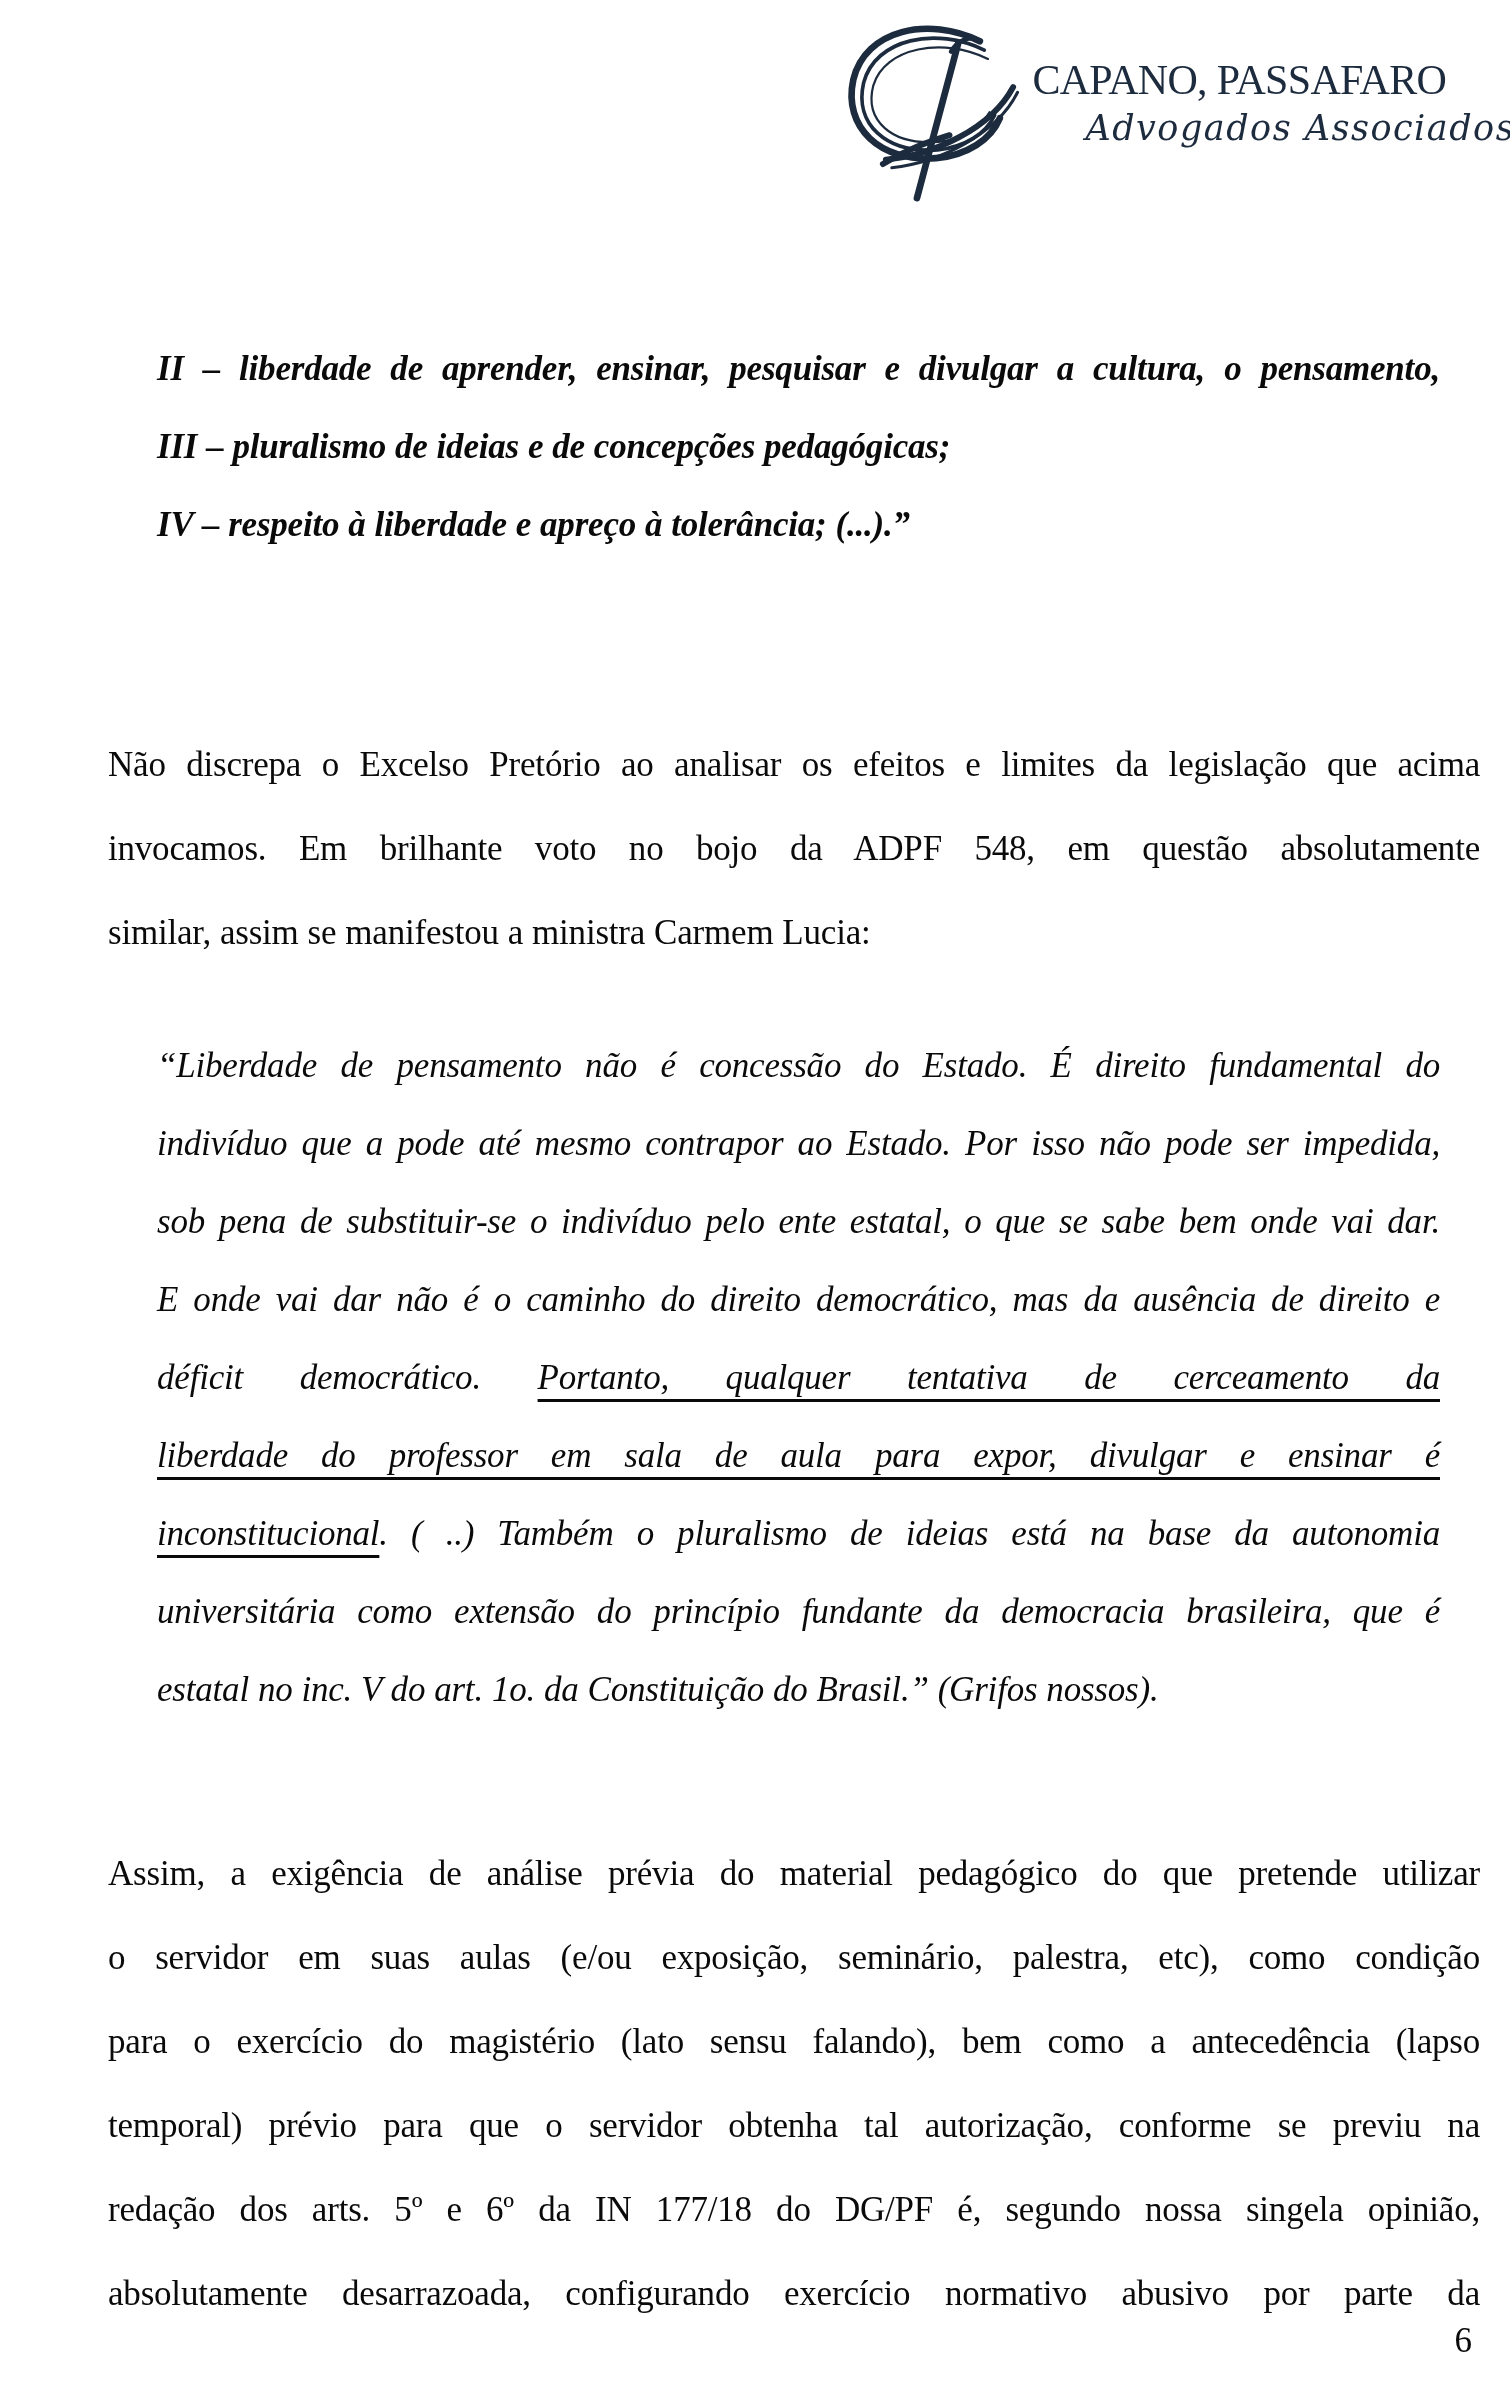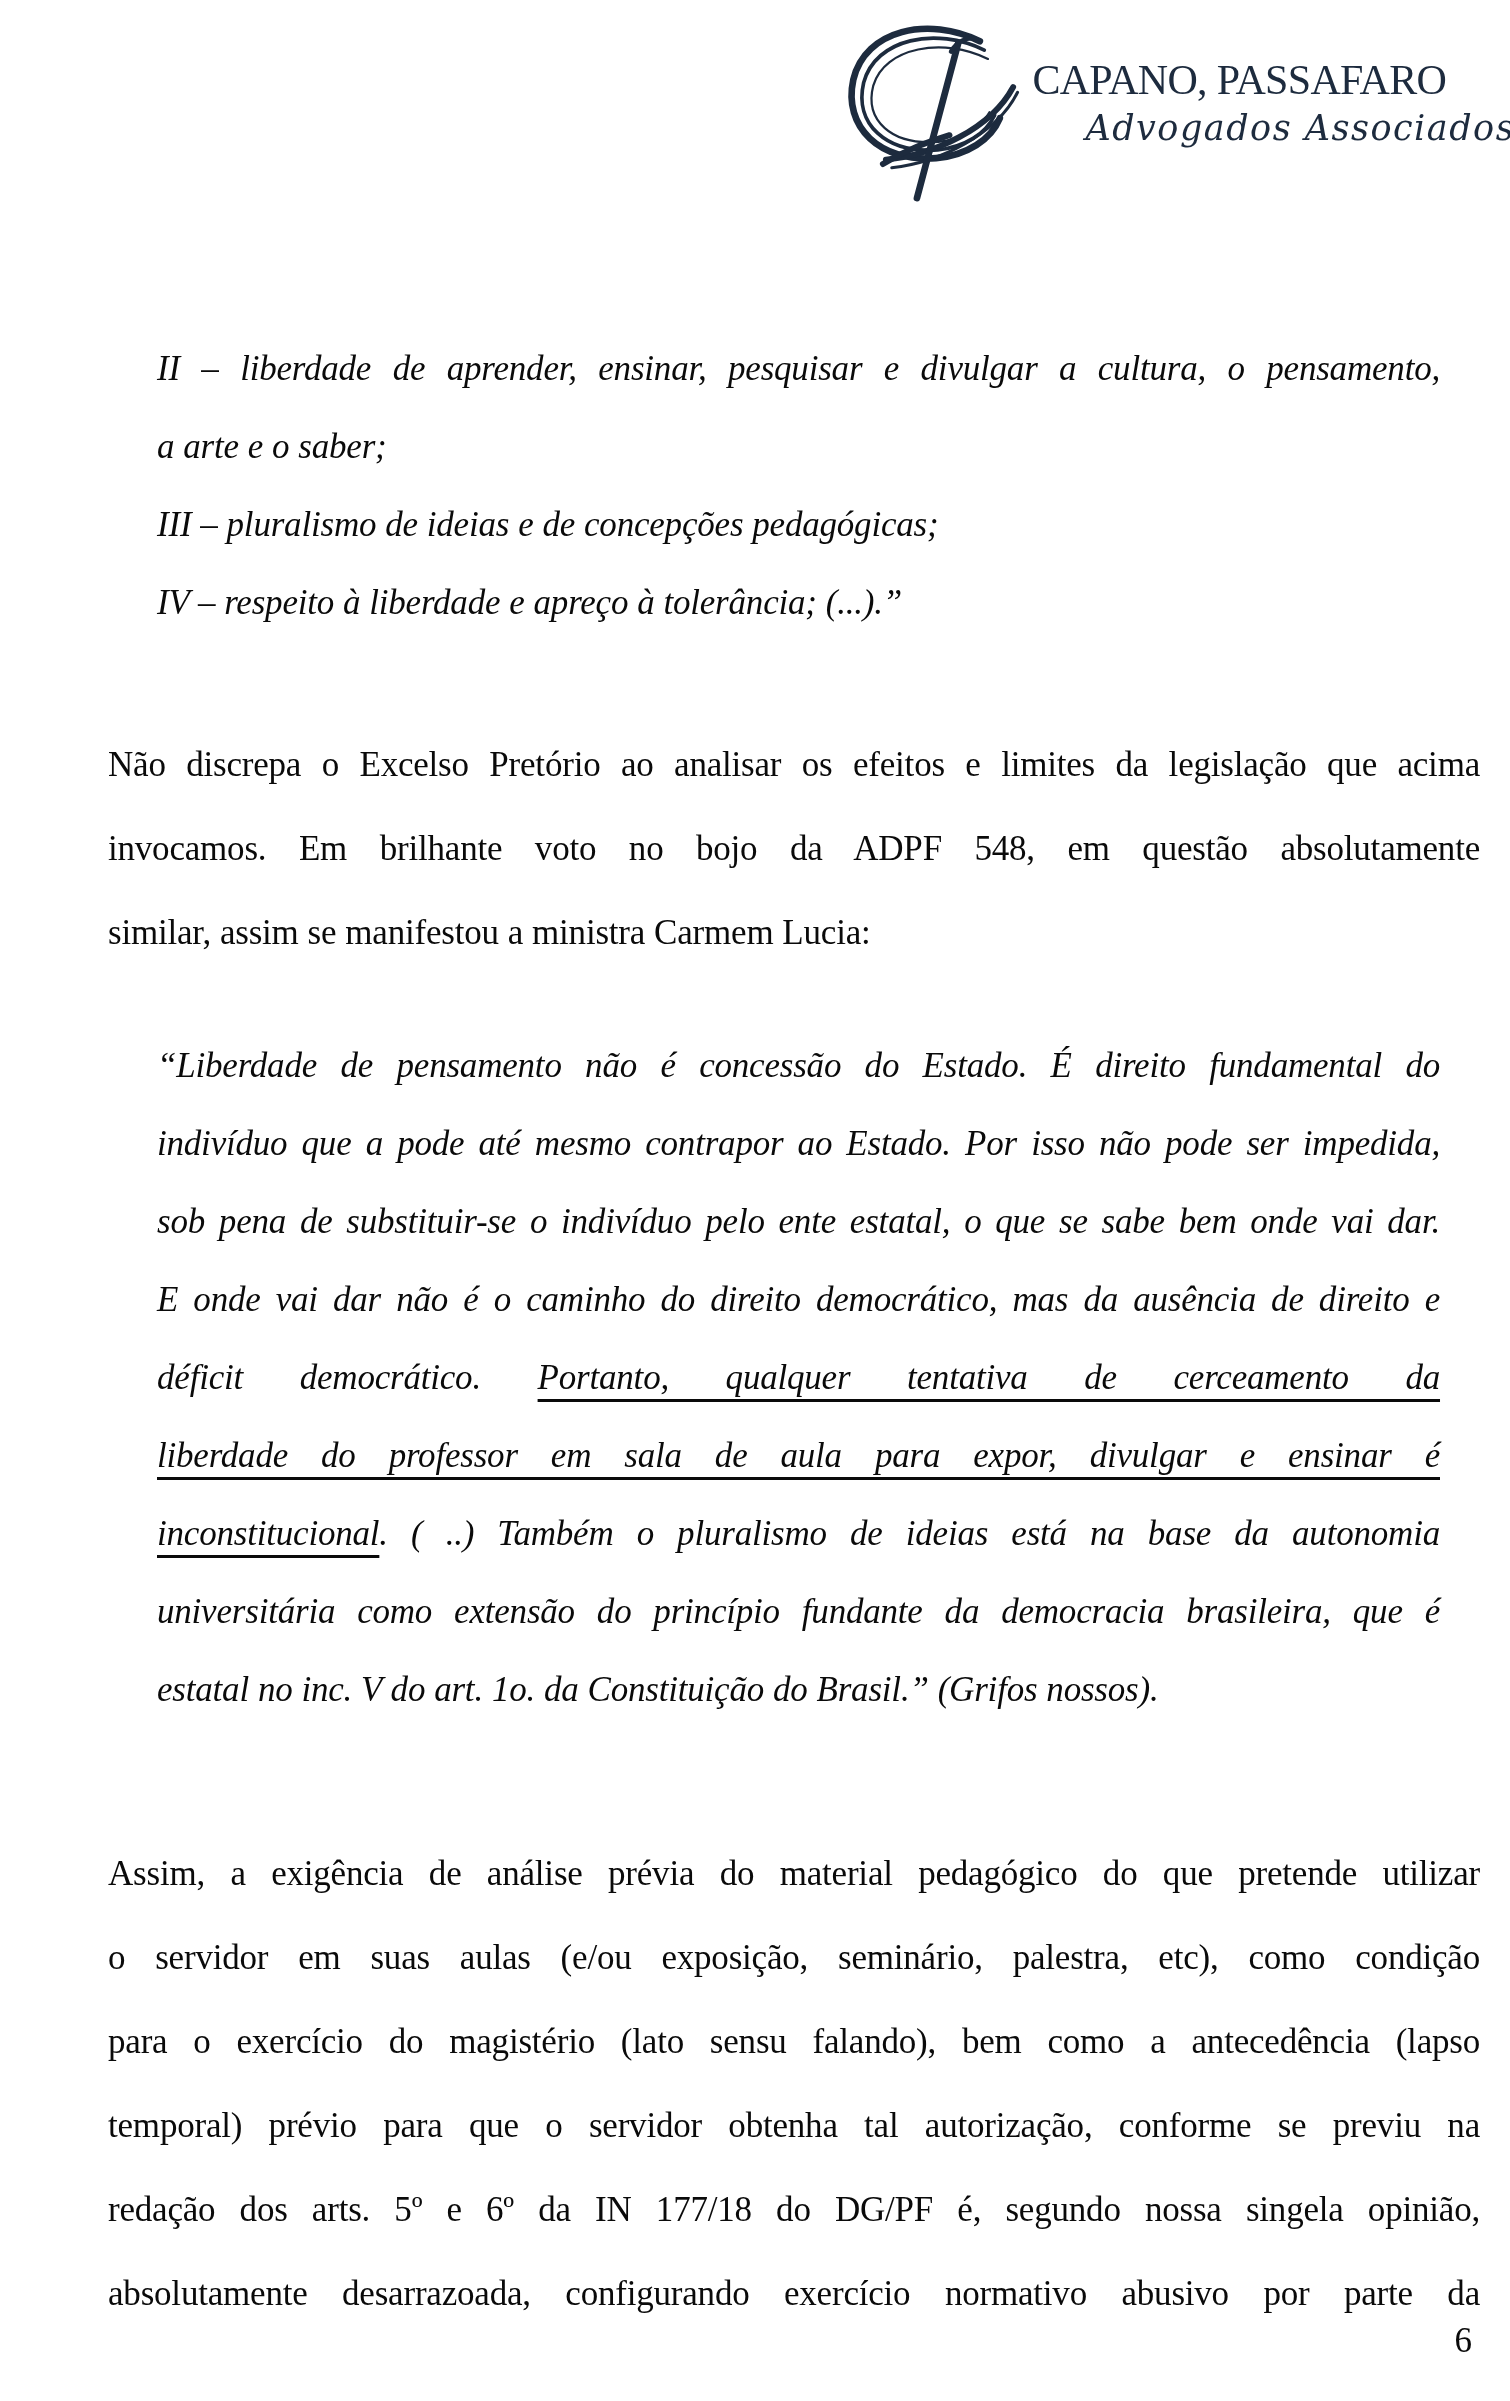--- a/index.html
+++ b/index.html
@@ -36,21 +36,21 @@
   }
   .doc-text .line.just{text-align-last:justify;}
   .quote-block{
     position:absolute;left:157px;width:1283px;
     font-size:35px;line-height:78px;
   }
   .body-block{
     position:absolute;left:68px;width:1372px;
     font-size:35px;line-height:84px;margin-left:40px;
   }
-  #quote-incisos{top:330px;}
+  #quote-incisos{top:330px;font-weight:bold;}
   #paragraph-adpf{top:723px;}
   #quote-carmem-lucia{top:1027px;}
   #paragraph-conclusao{top:1832px;}
 
   .s-n{font-style:normal;}
   .s-i{font-style:italic;}
   .s-biu{
     font-style:italic;font-weight:normal;
     text-decoration:underline;
     text-decoration-thickness:3px;
@@ -80,21 +80,20 @@
       <path d="M66,196 C96,177 122,168 156,157" stroke-width="8"></path>
     </svg>
     <div class="logo-text">
       <div class="logo-name">CAPANO, PASSAFARO</div>
       <div class="logo-sub">Advogados Associados</div>
     </div>
   </div>
 
   <div id="quote-incisos" class="quote-block doc-text">
       <div class="line just"><span class="s-i">II – liberdade de aprender, ensinar, pesquisar e divulgar a cultura, o pensamento,</span></div>
-      <div class="line"><span class="s-i">a arte e o saber;</span></div>
       <div class="line"><span class="s-i">III – pluralismo de ideias e de concepções pedagógicas;</span></div>
       <div class="line"><span class="s-i">IV – respeito à liberdade e apreço à tolerância; (...).”</span></div>
     </div>
 
   <div id="paragraph-adpf" class="body-block doc-text">
       <div class="line just"><span class="s-n">Não discrepa o Excelso Pretório ao analisar os efeitos e limites da legislação que acima</span></div>
       <div class="line just"><span class="s-n">invocamos. Em brilhante voto no bojo da ADPF 548, em questão absolutamente</span></div>
       <div class="line"><span class="s-n">similar, assim se manifestou a ministra Carmem Lucia:</span></div>
     </div>
 

